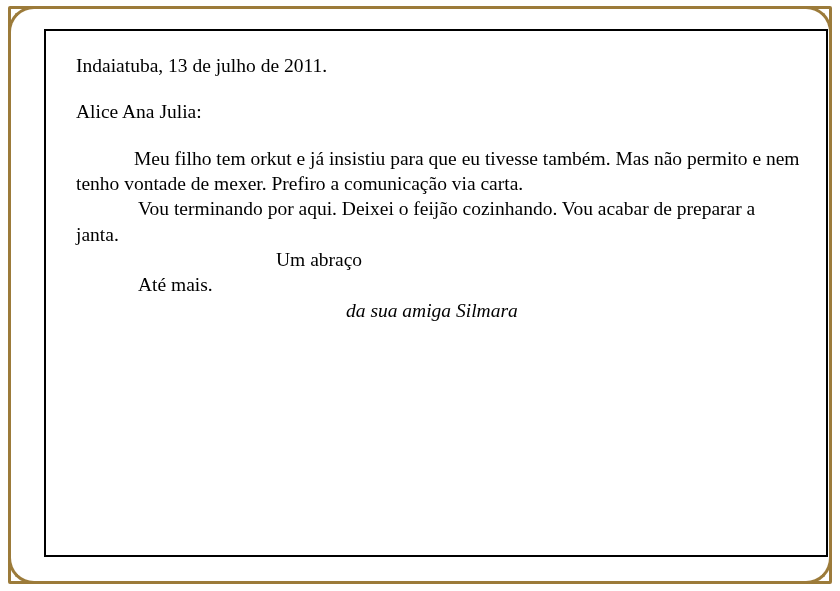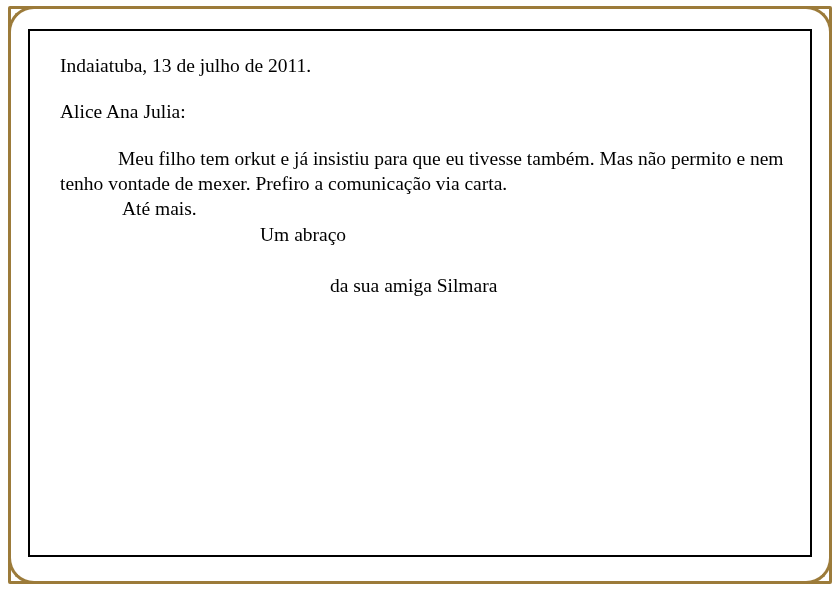--- a/index.html
+++ b/index.html
@@ -53,21 +53,21 @@
   .corner-tr { right: -3px; top: -3px; }
   .corner-tr i { right: 0; border-radius: 0 26px 0 0; border-left: none; border-bottom: none; }
   .corner-bl { left: -3px; bottom: -3px; }
   .corner-bl i { bottom: 0; border-radius: 0 0 0 26px; border-right: none; border-top: none; }
   .corner-br { right: -3px; bottom: -3px; }
   .corner-br i { right: 0; bottom: 0; border-radius: 0 0 26px 0; border-left: none; border-top: none; }
 
   
   .letter-box {
     position: absolute;
-    left: 28px;
+    left: 44px;
     top: 29px;
     width: 784px;
     height: 528px;
     box-sizing: border-box;
     border: 2px solid #000000;
     background: #ffffff;
     padding: 22px 26px 10px 30px;
   }
 
   .letter-body {
@@ -88,21 +88,21 @@
   }
   .indent-small {
     display: inline-block;
     width: 58px;
   }
   .closing-1 {
     margin-left: 200px;
   }
   .closing-2 {
     margin-left: 270px;
-    margin-top: 26px;
+    font-style: italic;
   }
 </style>
 </head>
 <body>
 
 <div class="page">
 
   <div class="ornament-frame">
     <span class="corner corner-tl">
         <i></i>
@@ -128,23 +128,24 @@
       <p class="para">Alice Ana Julia:</p>
 
       <div class="spacer-line"></div>
 
 
 
       <p class="para"><span class="indent-small"></span><span>Meu filho tem orkut e já insistiu para que eu tivesse também. Mas não permito e nem tenho vontade de mexer. Prefiro a comunicação via carta.</span></p>
 
 
 
+      <p class="para"><span class="indent"></span><span>Vou terminando por aqui. Deixei o feijão cozinhando. Vou acabar de preparar a janta.</span></p>
+
+      <p class="para closing-1">Um abraço</p>
 
       <p class="para"><span class="indent"></span><span>Até mais.</span></p>
-
-      <p class="para closing-1">Um abraço</p>
 
       <p class="para closing-2">da sua amiga Silmara</p>
 
     </div>
   </div>
 
 </div>
 
 </body></html>

